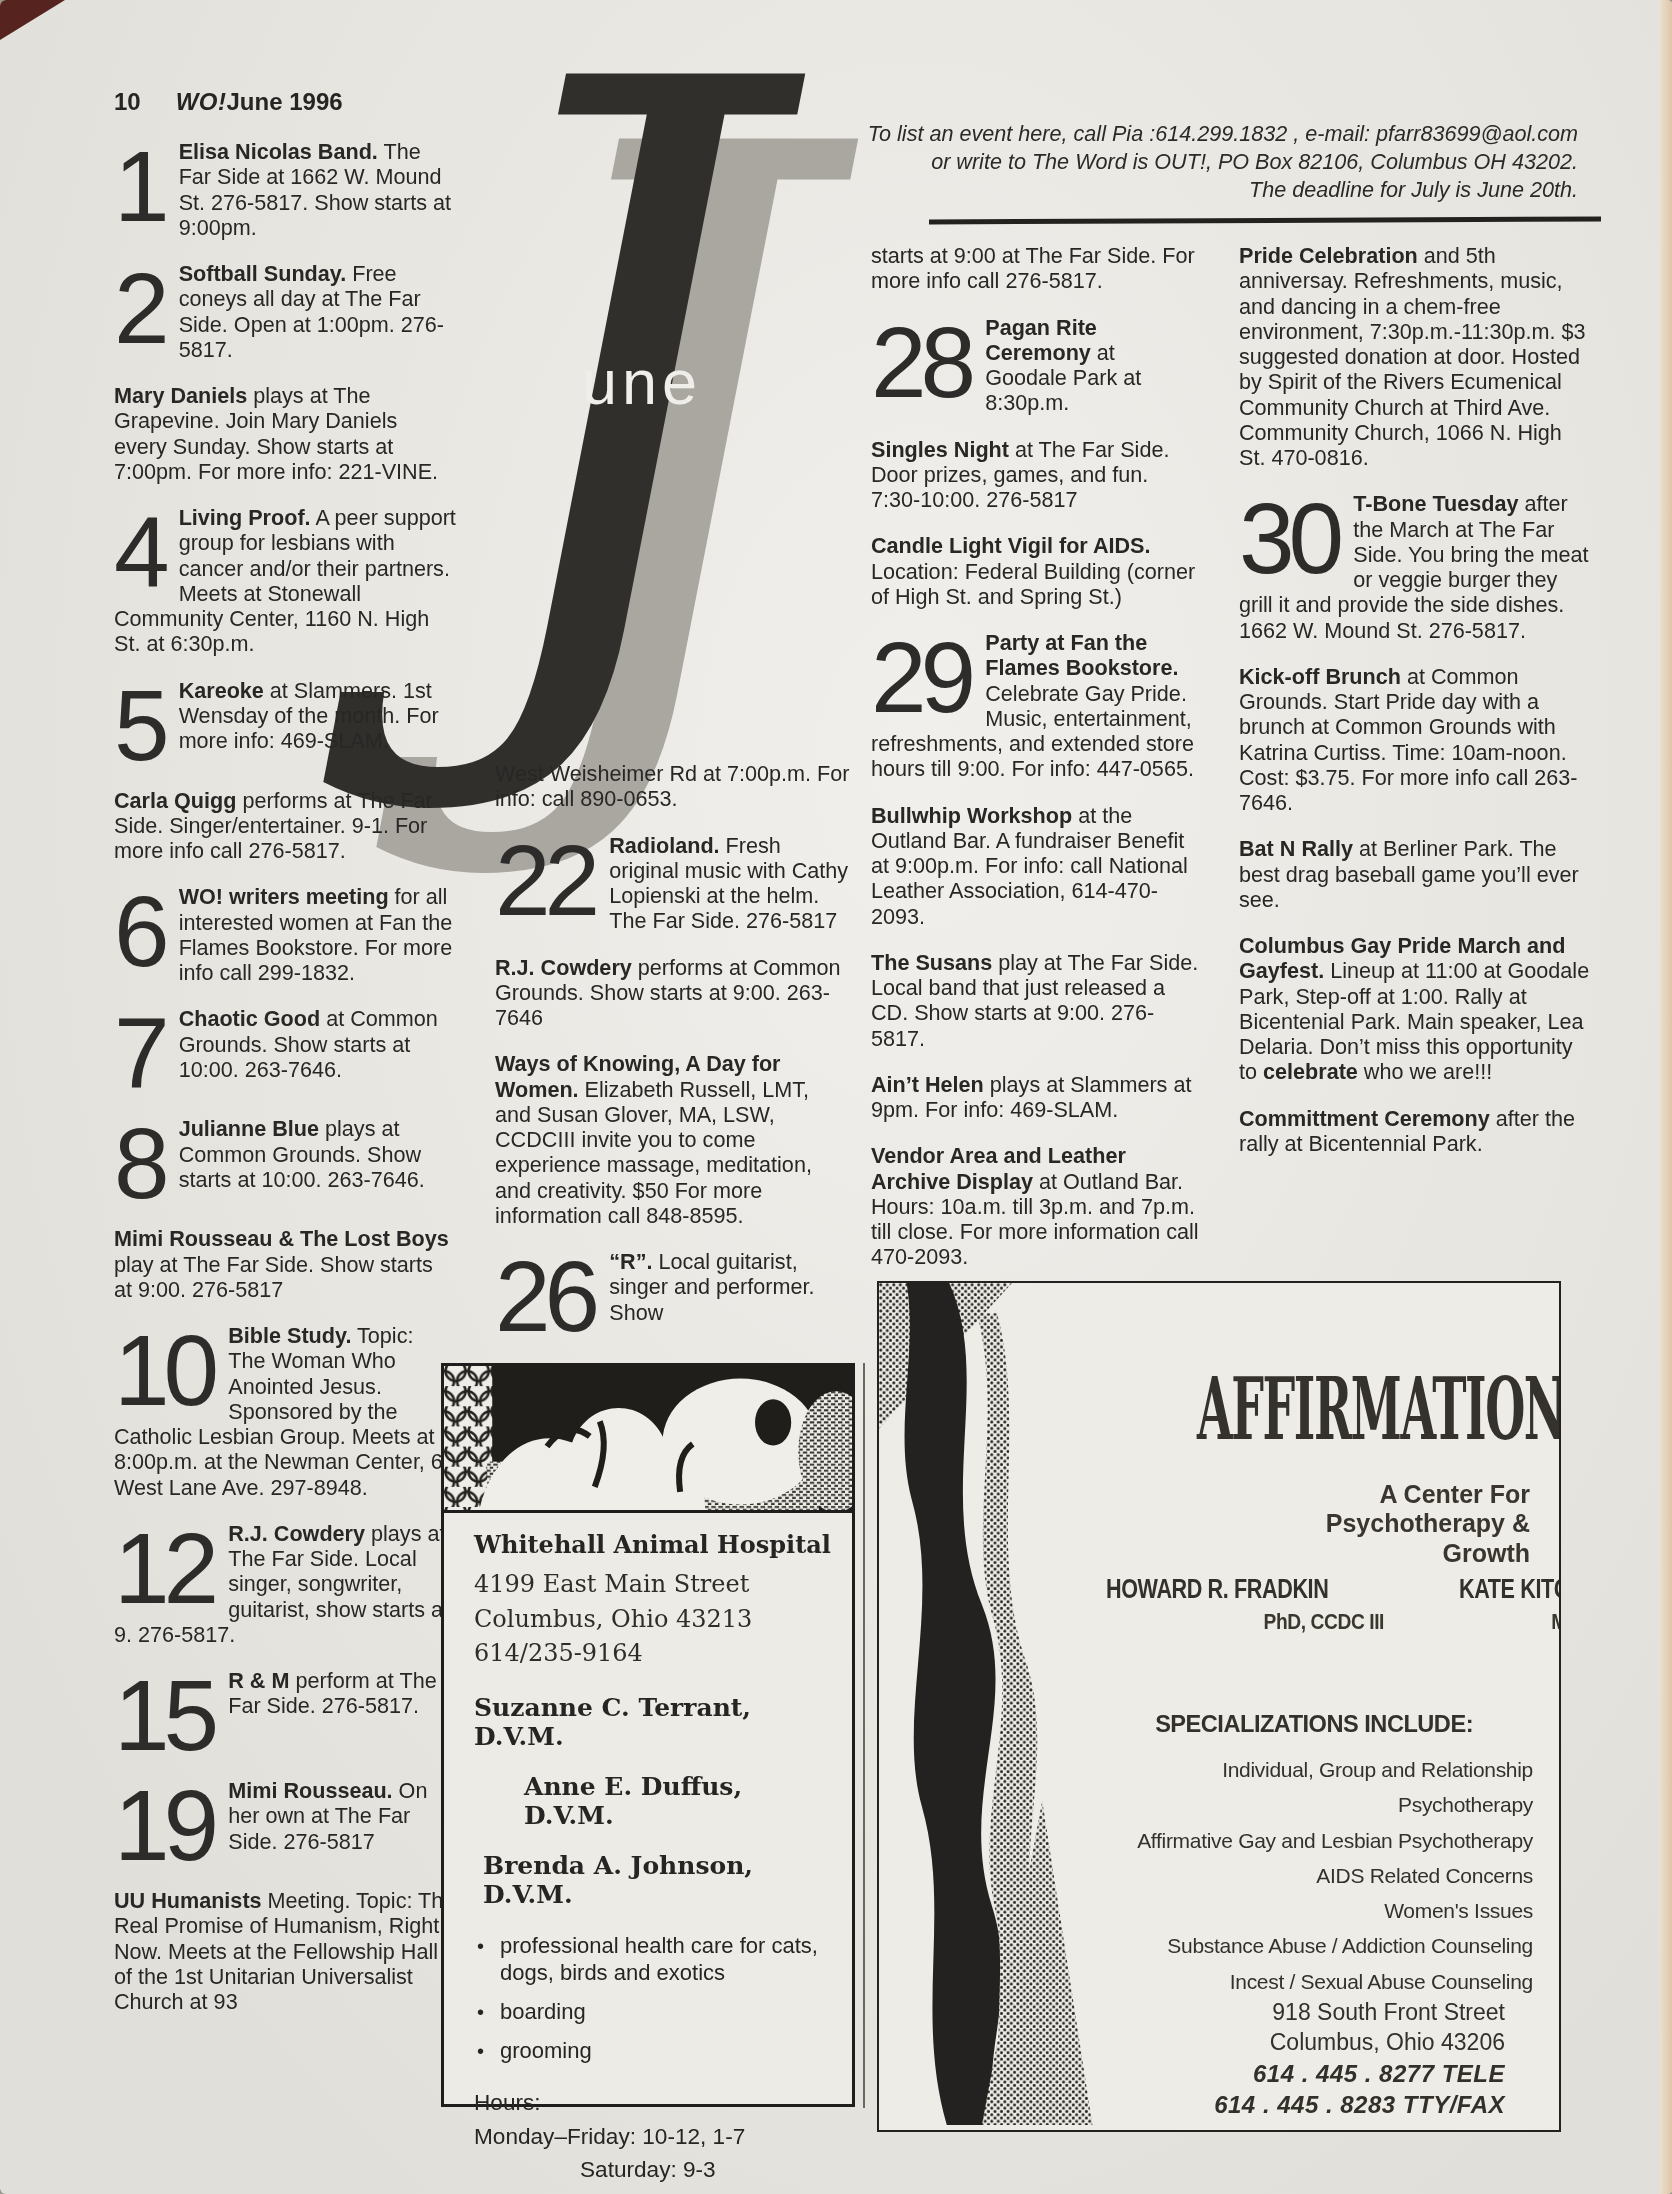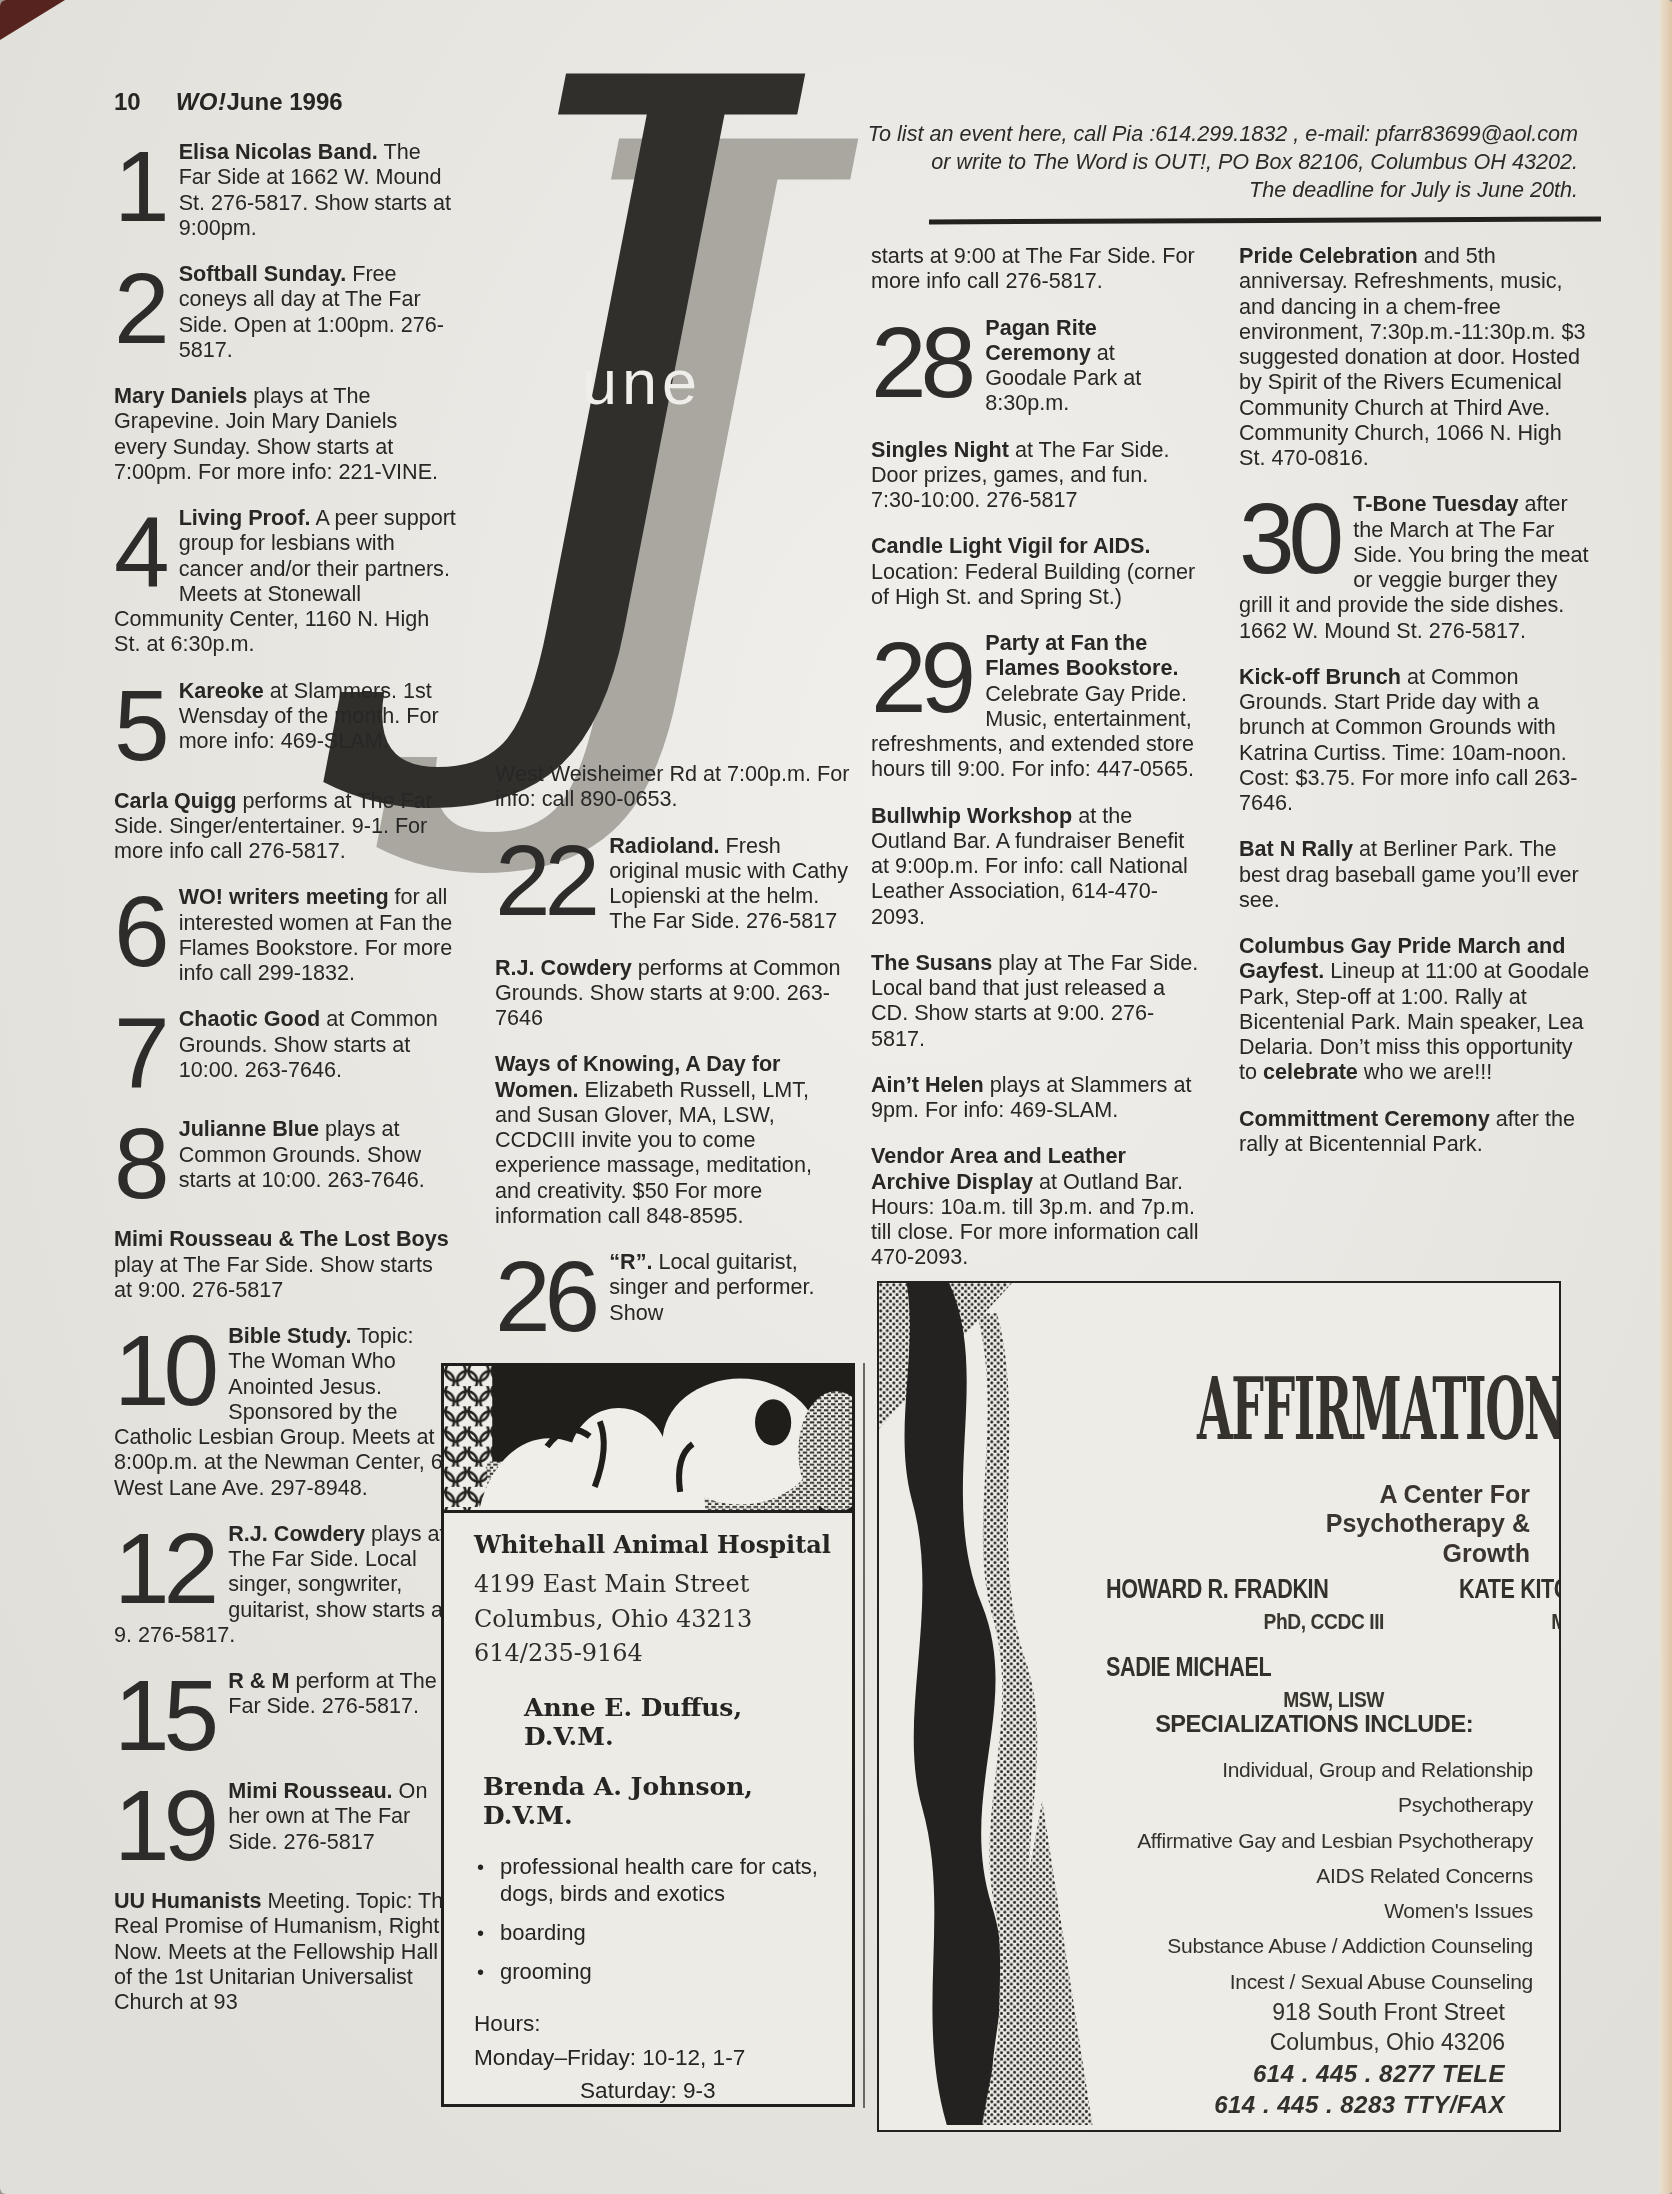--- a/index.html
+++ b/index.html
@@ -73,21 +73,21 @@
   
   .ad-aff { position:absolute; left:877px; top:1281px; width:680px; height:847px;
     border:2.5px solid #232220; background:#edece6; overflow:hidden; }
   .aff-art { position:absolute; left:0; top:0; width:231px; height:842px; }
   .aff-title { position:absolute; top:75px; left:261px; width:407px; text-align:center;
     font-family:"DejaVu Serif", serif; font-weight:bold; font-size:64px; letter-spacing:-2px;
     color:#35322d; transform:scale(.72,1.35); transform-origin:center top; white-space:nowrap; }
   .aff-sub { position:absolute; top:197px; left:322px; right:29px; text-align:right;
     font-weight:bold; font-size:25px; line-height:1.17; color:#3a362f; letter-spacing:0; }
   .aff-staff { position:absolute; top:291px; left:227px; right:26px; display:grid;
-    grid-template-columns:1fr 1fr 1fr; column-gap:75px; row-gap:4px; }
+    grid-template-columns:1fr 1fr 1fr 1fr; column-gap:75px; row-gap:4px; }
   .staff-name { font-weight:bold; font-size:27px; white-space:nowrap; letter-spacing:-0.5px;
     transform:scaleX(.8); transform-origin:left; color:#34312c; }
   .staff-cred { font-weight:bold; font-size:22.6px; text-align:right; margin-top:4px;
     letter-spacing:-0.5px; transform:scaleX(.85); transform-origin:right; color:#3a372f; }
   .staff-cell { margin-bottom:13px; }
   .aff-spec { position:absolute; top:428px; left:211px; right:26px; color:#34312b; }
   .aff-spec-head { text-align:right; padding-right:60px; font-weight:bold; font-size:23.6px;
     letter-spacing:-0.5px; margin-bottom:14px; }
   .aff-spec-list { text-align:right; font-size:21px; line-height:1.68; letter-spacing:-0.3px; }
   .aff-contact { position:absolute; top:715px; left:211px; right:54px; text-align:right;
@@ -280,20 +280,21 @@
       <path d="M470,250 q-10,-70 25,-95" stroke="#1f1e1b" stroke-width="12" fill="none"></path>
     </svg>
     <div class="wh-body">
       <div class="wh-name">Whitehall Animal Hospital</div>
       <div class="wh-addr">
           <div class="line item-0">4199 East Main Street</div>
           <div class="line item-1">Columbus, Ohio 43213</div>
           <div class="line item-2">614/235-9164</div>
         </div>
       <div class="wh-vets">
+          <div class="line item-0">Suzanne C. Terrant, D.V.M.</div>
           <div class="line item-1">Anne E. Duffus, D.V.M.</div>
           <div class="line item-2">Brenda A. Johnson, D.V.M.</div>
         </div>
       <div class="wh-services">
           <div class="svc item-0">
             <span class="svc-dot">•</span>
             <span class="svc-text">professional health care for cats, dogs, birds and exotics</span>
           </div>
           <div class="svc item-1">
             <span class="svc-dot">•</span>

